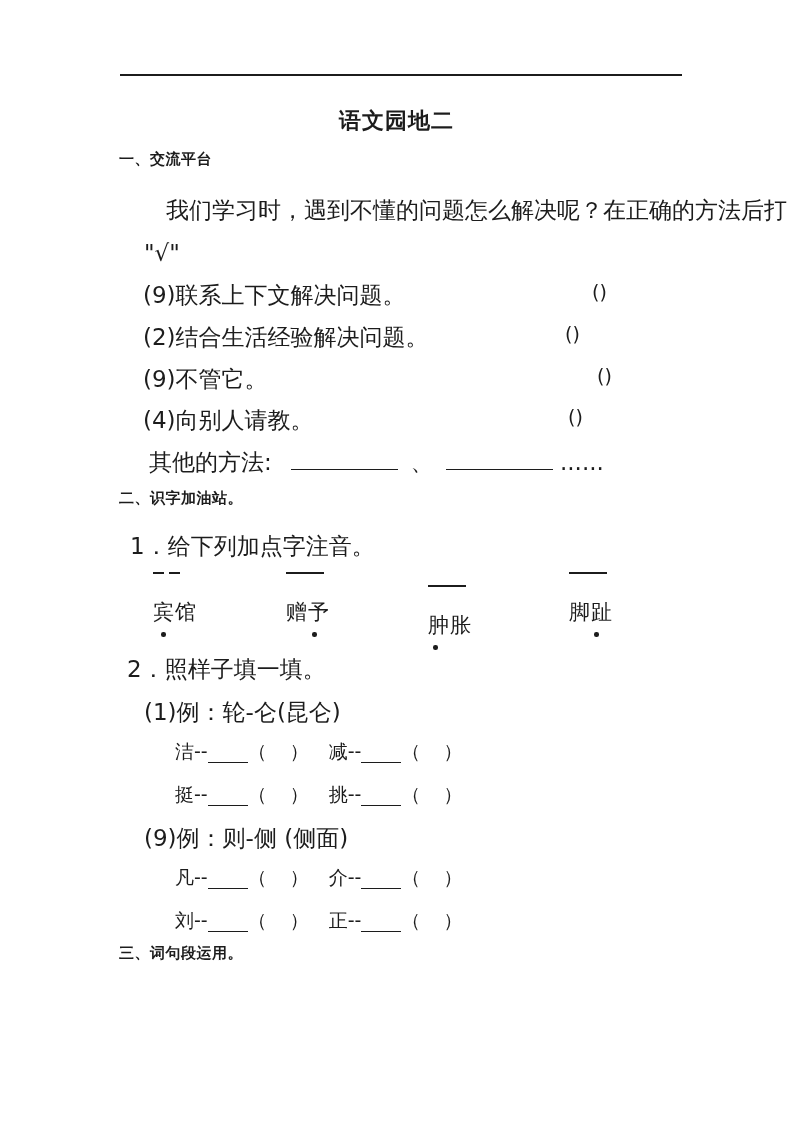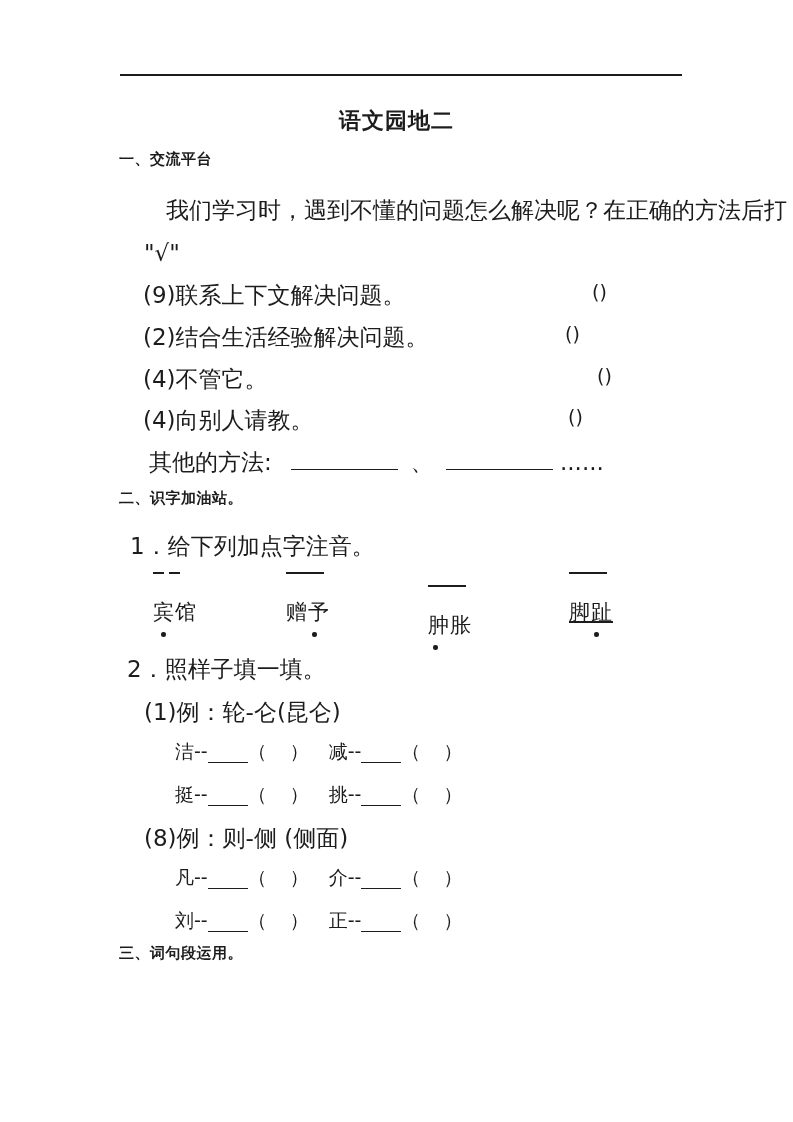--- a/index.html
+++ b/index.html
@@ -59,21 +59,21 @@
   <div class="abs t-body" style="left:166px;top:196px;">我们学习时，遇到不懂的问题怎么解决呢？在正确的方法后打</div>
 
   <div class="abs t-body" style="left:144px;top:239px;">"√"</div>
 
   <div class="abs t-body" style="left:143px;top:281px;">(9)联系上下文解决问题。</div>
   <div class="mark" style="left:592px;top:281px;">()</div>
 
   <div class="abs t-body" style="left:143px;top:323px;">(2)结合生活经验解决问题。</div>
   <div class="mark" style="left:565px;top:323px;">()</div>
 
-  <div class="abs t-body" style="left:143px;top:365px;">(4)不管它。</div>
+  <div class="abs t-body" style="left:143px;top:365px;">(9)不管它。</div>
   <div class="mark" style="left:597px;top:365px;">()</div>
 
   <div class="abs t-body" style="left:143px;top:406px;">(4)向别人请教。</div>
   <div class="mark" style="left:568px;top:406px;">()</div>
 
   <div class="abs t-body" style="left:149px;top:448px;">
     <span>其他的方法:</span>
     <span class="blank-long" style="margin-left:12px;"></span>
     <span class="sep">、</span>
     <span class="blank-long"></span>
@@ -95,21 +95,21 @@
   <div class="wcol" style="left:286px;">
     <div class="oline"></div>
     <div class="t-word">赠予</div>
     <div class="dot dot-off-1"></div>
   </div>
   <div class="wcol" style="left:428px;margin-top:13px;">
     <div class="oline"></div>
     <div class="t-word">肿胀</div>
     <div class="dot dot-off-2"></div>
   </div>
-  <div class="wcol" style="left:569px;text-decoration:underline;">
+  <div class="wcol" style="left:569px;">
     <div class="oline"></div>
     <div class="t-word">脚趾</div>
     <div class="dot dot-off-3"></div>
   </div>
 
   <div class="abs t-body" style="left:127px;top:655px;">2．照样子填一填。</div>
 
   <div class="abs t-body" style="left:144px;top:698px;">(1)例：轮-仑(昆仑)</div>
 
   <div class="frow" style="top:739px;">
@@ -139,21 +139,21 @@
     </span>
     <span class="fgroup">
       <span>挑--</span>
         <span class="blank-short"></span>
         <span>（</span>
         <span class="pgap"></span>
         <span>）</span>
     </span>
   </div>
 
-  <div class="abs t-body" style="left:144px;top:824px;">(8)例：则-侧 (侧面)</div>
+  <div class="abs t-body" style="left:144px;top:824px;">(9)例：则-侧 (侧面)</div>
 
   <div class="frow" style="top:865px;">
     <span class="fgroup">
       <span>凡--</span>
         <span class="blank-short"></span>
         <span>（</span>
         <span class="pgap"></span>
         <span>）</span>
     </span>
     <span class="fgroup">

